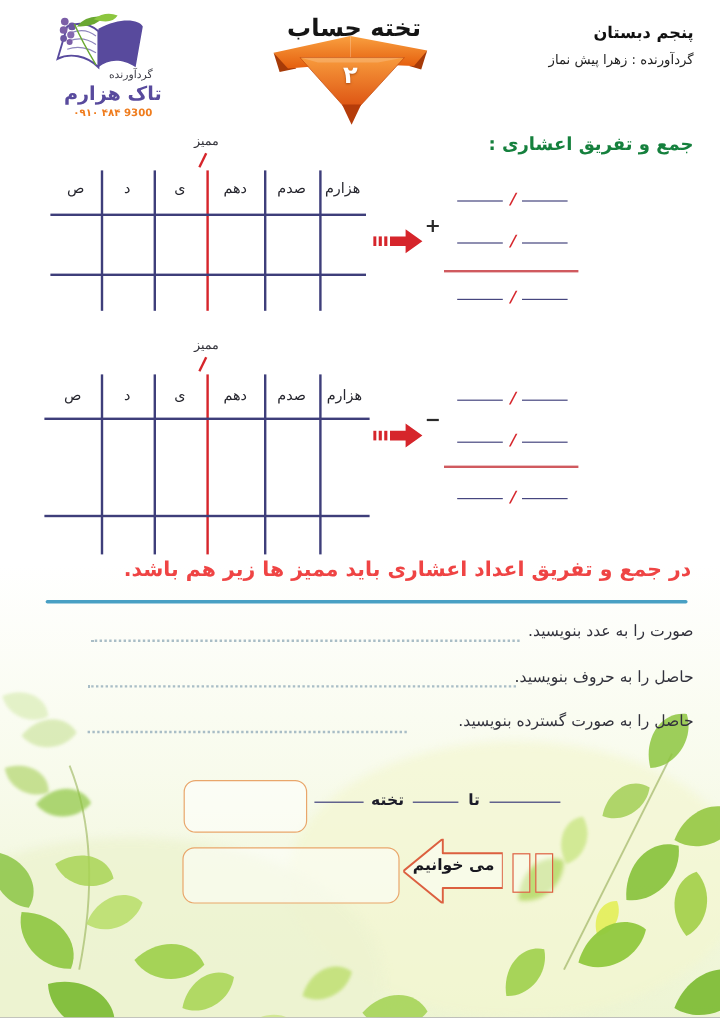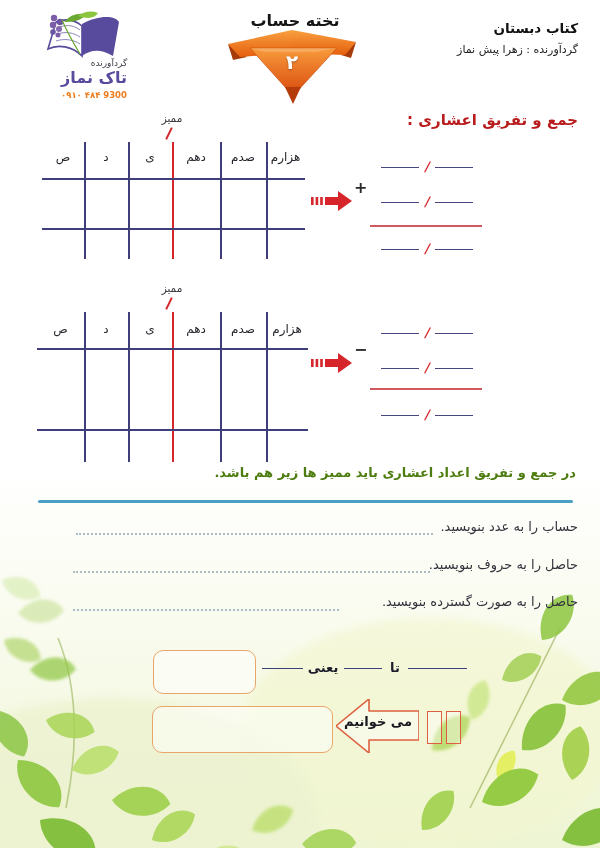--- a/index.html
+++ b/index.html
@@ -13,43 +13,43 @@
   .leaves{position:absolute;left:0;top:518px;z-index:1;}
   .content{position:absolute;inset:0;z-index:2;}
   
   .logo-label{position:absolute;top:50px;left:58px;width:62px;text-align:center;
     font-size:9px;color:#3c3c46;}
   .logo-name{position:absolute;top:60px;left:28px;width:92px;text-align:center;
     font-size:16px;font-weight:bold;color:#584a9d;}
   .logo-phone{position:absolute;top:82px;left:28px;width:92px;text-align:center;direction:ltr;
     font-size:8.5px;font-weight:bold;color:#ef7c1d;letter-spacing:1px;}
   .banner-title{position:absolute;left:230px;top:11px;width:130px;text-align:center;
-    font-size:16px;font-weight:bold;color:#151515;}
+    font-size:20px;font-weight:bold;color:#151515;}
   .banner-num{position:absolute;left:272px;top:50px;width:40px;text-align:center;
     font-size:20px;font-weight:bold;color:#fff;text-shadow:0 1px 2px rgba(120,40,0,.6);}
   .grade{position:absolute;right:22px;top:20px;font-size:13.5px;font-weight:bold;color:#111;}
   .compiler{position:absolute;right:22px;top:43px;font-size:11px;color:#222;text-align:center;}
-  .sec-head{position:absolute;right:22px;top:111px;font-size:15px;font-weight:bold;color:#b91c1c;}
+  .sec-head{position:absolute;right:22px;top:111px;font-size:15px;font-weight:bold;color:#15803d;}
   
   .pv{position:absolute;}
   .pv .vline{position:absolute;width:1.6px;background:#3e3e7a;}
   .pv .vline.red{background:#d6252b;}
   .pv .hline{position:absolute;height:1.6px;background:#3e3e7a;left:0;}
   .pv .momayez{position:absolute;top:0;width:50px;text-align:center;font-size:10.5px;color:#33333b;}
   .pv .slash{position:absolute;width:2px;height:13px;background:#d6252b;transform:rotate(26deg);}
   .pv .collabel{position:absolute;text-align:center;font-size:12px;color:#26262e;}
   
   .sumblock{position:absolute;width:132px;height:100px;}
   .sumblock .op{position:absolute;left:0;font-size:16px;font-weight:bold;color:#2a2a2a;}
   .srow{position:absolute;left:18px;width:110px;height:14px;display:flex;align-items:center;
         justify-content:center;gap:6px;}
   .srow .bl{width:38px;border-top:1.7px solid #46467f;height:0;}
   .srow .sep{color:#d6252b;font-weight:bold;font-size:13px;transform:skewX(-12deg);line-height:14px;}
   .redsum{position:absolute;left:16px;width:112px;height:2px;background:#d05a5f;}
-  .note{position:absolute;right:24px;top:465px;font-size:13px;font-weight:bold;color:#4d7c0f;}
+  .note{position:absolute;right:24px;top:465px;font-size:17px;font-weight:bold;color:#ef4444;}
   .divider{position:absolute;left:38px;top:500px;width:535px;height:3.4px;background:#49a0c4;border-radius:2px;}
   .qtext{position:absolute;right:22px;font-size:13px;color:#32323c;}
   .dots{position:absolute;height:12px;border-bottom:2px dotted #a9bdc6;}
   
   .obox{position:absolute;border:1.4px solid #e9a66b;border-radius:10px;background:rgba(255,255,255,.5);}
   .nline{position:absolute;border-top:1.6px solid #3e3e7a;height:0;}
   .word{position:absolute;text-align:center;font-size:13px;font-weight:bold;color:#1c1c2a;}
   .mikh{position:absolute;left:341px;top:714px;width:74px;text-align:center;
         font-size:13px;font-weight:bold;color:#17171f;}
   .srect{position:absolute;width:13px;height:31px;border:1.6px solid #dc6040;background:rgba(255,255,255,.4);}
@@ -117,21 +117,21 @@
         <path d="M58 8 q10 -7 20 -3 q-5 8 -20 3 Z" fill="#8cc63f"></path>
         <circle cx="34" cy="10" r="3.2" fill="#7b5ea7"></circle>
           <circle cx="40" cy="14" r="3.2" fill="#6c56a2"></circle>
         <circle cx="33" cy="17" r="3.2" fill="#7b5ea7"></circle>
           <circle cx="39" cy="21" r="3" fill="#8468b0"></circle>
         <circle cx="33" cy="24" r="2.8" fill="#6c56a2"></circle>
           <circle cx="38" cy="27" r="2.5" fill="#7b5ea7"></circle>
         <path d="M42 12 q6 14 18 34" stroke="#6aa832" stroke-width="1.2" fill="none"></path>
       </svg>
       <div class="logo-label fa">گردآورنده</div>
-      <div class="logo-name fa">تاک نماز</div>
+      <div class="logo-name fa">تاک هزارم</div>
       <div class="logo-phone">۰۹۱۰ ۴۸۴ 9300</div>
     </div>
 
     <div class="banner-title fa">تخته حساب</div>
     <svg class="abs" style="left:195px;top:26px;" width="200" height="82" viewBox="0 0 200 82" aria-hidden="true">
       <defs>
         <linearGradient id="bg1" x1="0" y1="0" x2="0" y2="1">
           <stop offset="0" stop-color="#f9a040"></stop>
             <stop offset="1" stop-color="#e55f0e"></stop>
         </linearGradient>
@@ -143,21 +143,21 @@
       <polygon points="33,18 38,34 52,31" fill="#a63a08"></polygon>
       <polygon points="161,16 156,32 146,29" fill="#a63a08"></polygon>
       <polygon points="33,18 97,4 97,27 45,31" fill="url(#bg1)"></polygon>
       <polygon points="161,16 97,4 97,27 150,29" fill="url(#bg1)"></polygon>
       <polygon points="55,22 142,22 98,70" fill="url(#bg2)" stroke="#c24a0c" stroke-width=".6"></polygon>
       <polygon points="90,61 106,61 98,78" fill="#b53c0a"></polygon>
       <polygon points="55,22 142,22 120,26 70,26" fill="#ffffff" opacity=".18"></polygon>
     </svg>
     <div class="banner-num">۲</div>
 
-    <div class="grade fa">کتاب دبستان</div>
+    <div class="grade fa">پنجم دبستان</div>
     <div class="compiler fa">گردآورنده : زهرا پیش نماز</div>
 
     <div class="sec-head fa">جمع و تفریق اعشاری :</div>
 
     <div class="pv" style="left:42px;top:112px;width:263px;height:150px;">
       <div class="momayez fa" style="left:105px;">ممیز</div>
       <div class="slash" style="left:126px;top:15px;"></div>
       <div class="vline" style="left:42px;top:30px;height:117px;"></div>
       <div class="vline" style="left:86px;top:30px;height:117px;"></div>
       <div class="vline red" style="left:130px;top:30px;height:117px;"></div>
@@ -241,31 +241,31 @@
       <div class="srow" style="top:84px;">
         <span class="bl"></span>
         <span class="sep">/</span>
         <span class="bl"></span>
       </div>
     </div>
 
     <div class="note fa">در جمع و تفریق اعداد اعشاری باید ممیز ها زیر هم باشد.</div>
     <div class="divider"></div>
 
-    <div class="qtext fa" style="top:519px;">حساب را به عدد بنویسید.</div>
+    <div class="qtext fa" style="top:519px;">صورت را به عدد بنویسید.</div>
     <div class="dots" style="left:76px;top:521px;width:357px;"></div>
     <div class="qtext fa" style="top:557px;">حاصل را به حروف بنویسید.</div>
     <div class="dots" style="left:73px;top:559px;width:357px;"></div>
     <div class="qtext fa" style="top:594px;">حاصل را به صورت گسترده بنویسید.</div>
     <div class="dots" style="left:73px;top:597px;width:266px;"></div>
 
     <div class="nline" style="left:408px;top:668px;width:59px;"></div>
     <div class="word fa" style="left:385px;top:660px;width:20px;">تا</div>
     <div class="nline" style="left:344px;top:668px;width:38px;"></div>
-    <div class="word fa" style="left:305px;top:660px;width:36px;">یعنی</div>
+    <div class="word fa" style="left:305px;top:660px;width:36px;">تخته</div>
     <div class="nline" style="left:262px;top:668px;width:41px;"></div>
     <div class="obox" style="left:153px;top:650px;width:101px;height:42px;"></div>
 
     <div class="obox" style="left:152px;top:706px;width:179px;height:45px;"></div>
     <svg class="abs" style="left:336px;top:699px;" width="83" height="54" viewBox="0 0 83 54" aria-hidden="true">
       <polygon points="0,27 33,0 33,12 83,12 83,41 33,41 33,54" fill="rgba(255,255,255,.45)" stroke="#dc6040" stroke-width="1.6" stroke-linejoin="round"></polygon>
     </svg>
     <div class="mikh fa">می خوانیم</div>
     <div class="srect" style="left:427px;top:711px;"></div>
     <div class="srect" style="left:446px;top:711px;"></div>

